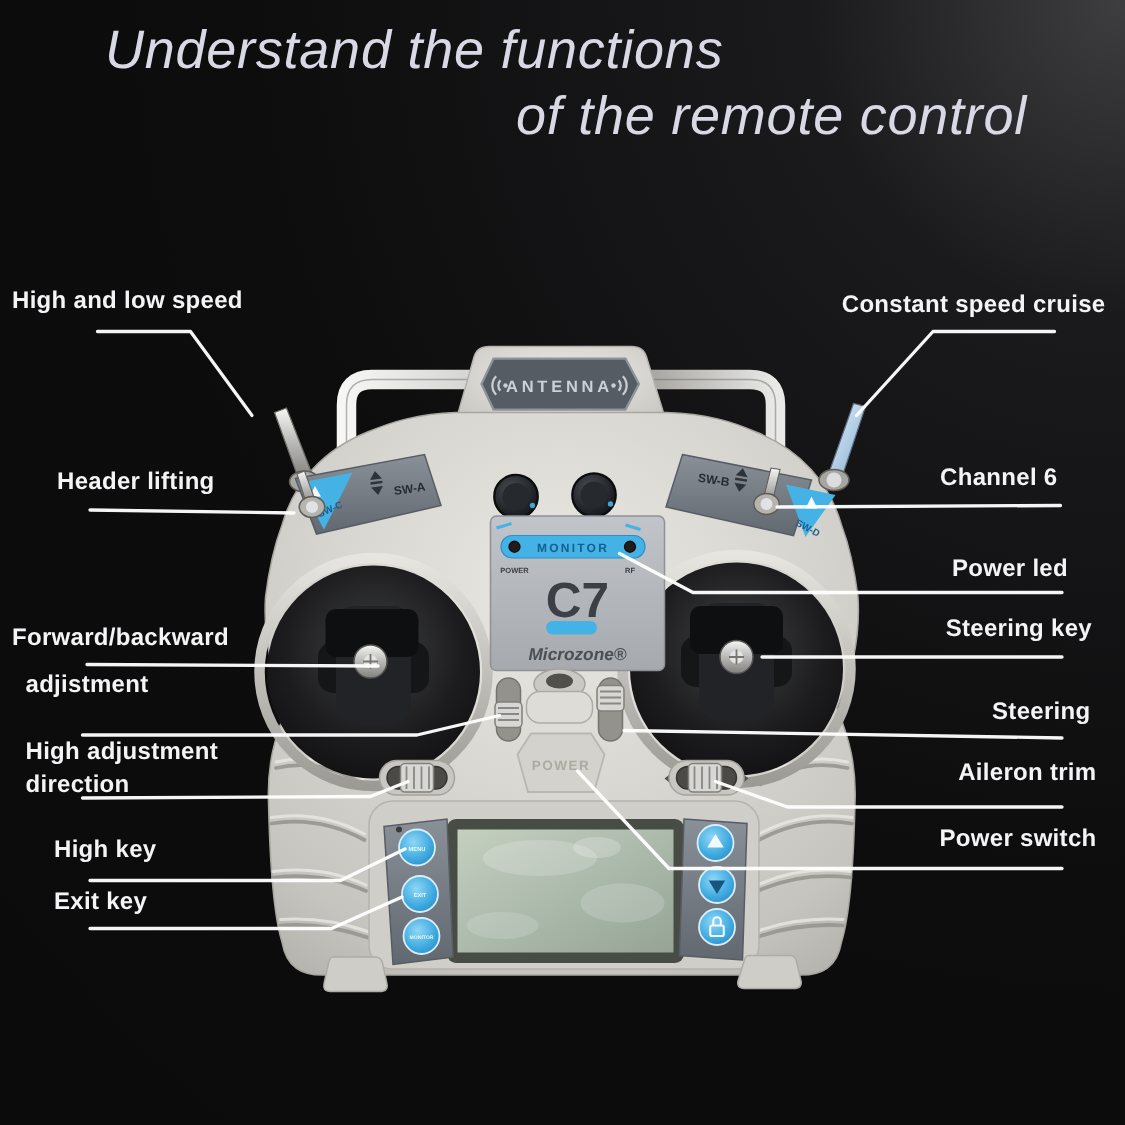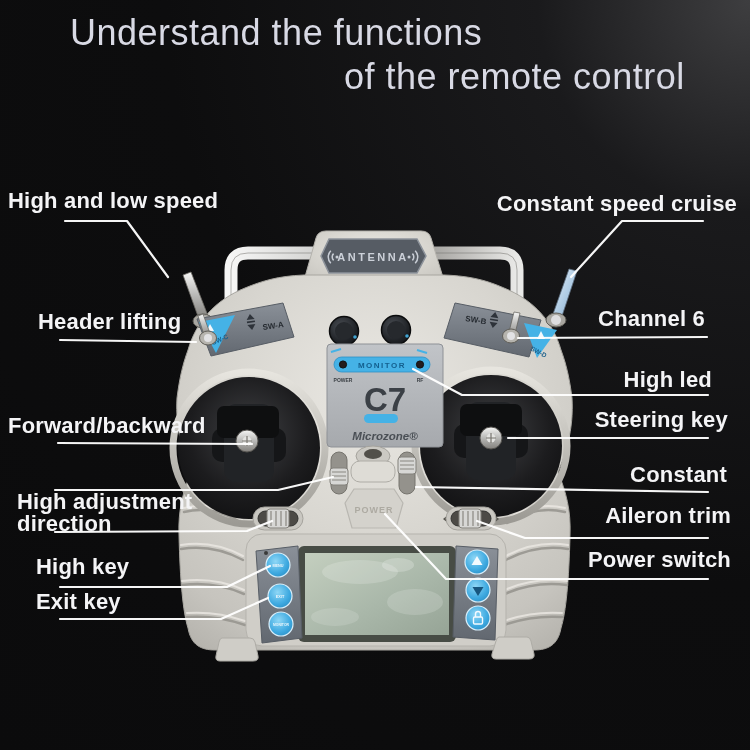--- a/index.html
+++ b/index.html
@@ -3,24 +3,24 @@
 <meta charset="utf-8">
 <style>
   html,body{margin:0;padding:0;background:#000;}
   .canvas{
     position:relative;width:750px;height:750px;overflow:hidden;
     background:radial-gradient(circle at 100% 0%, #3e3e40 0%, #1a1a1c 20%, #0d0d0e 55%, #0b0b0c 100%);
     font-family:"Liberation Sans",sans-serif;
   }
   .title-line{
     position:absolute;color:#d8d9e4;font-size:36px;font-weight:400;
-    letter-spacing:0.5px;white-space:nowrap;
+    letter-spacing:0.5px;white-space:nowrap;font-style:italic;
   }
   .label{
-    position:absolute;color:#f4f4f6;font-size:22px;font-weight:700;
+    position:absolute;color:#f4f4f6;font-size:16px;font-weight:700;
     line-height:22px;white-space:nowrap;letter-spacing:0.2px;
   }
   .label.right{text-align:center;}
   svg{position:absolute;left:0;top:0;}
   svg text{font-family:"Liberation Sans",sans-serif;}
 </style>
 </head>
 <body>
 
 <div class="canvas">
@@ -339,29 +339,30 @@
       <polyline points="708,492 416,487"></polyline>
       <polyline points="708,538 525,538 477,521"></polyline>
       <polyline points="708,579 446,579 385,514"></polyline>
     </g>
   </svg>
 
   <div class="label" style="left:8px;top:190px"><span>High and low speed</span></div>
   <div class="label" style="left:8px;top:415px"><span>Forward/backward</span></div>
   <div class="label" style="left:38px;top:311px"><span>Header lifting</span></div>
   <div class="label" style="left:17px;top:446px">
+    <span style="display:block">adjistment</span>
   </div>
   <div class="label" style="left:17px;top:491px">
     <span style="display:block">High adjustment</span>
     <span style="display:block">direction</span>
   </div>
   <div class="label" style="left:36px;top:556px"><span>High key</span></div>
   <div class="label" style="left:36px;top:591px"><span>Exit key</span></div>
 
   <div class="label right" style="right:13px;top:193px"><span>Constant speed cruise</span></div>
   <div class="label right" style="right:45px;top:308px"><span>Channel 6</span></div>
-  <div class="label right" style="right:38px;top:369px"><span>High led</span></div>
+  <div class="label right" style="right:38px;top:369px"><span>Power led</span></div>
   <div class="label right" style="right:22px;top:409px"><span>Steering key</span></div>
-  <div class="label right" style="right:23px;top:464px"><span>Constant</span></div>
+  <div class="label right" style="right:23px;top:464px"><span>Steering</span></div>
   <div class="label right" style="right:19px;top:505px"><span>Aileron trim</span></div>
   <div class="label right" style="right:19px;top:549px"><span>Power switch</span></div>
 
 </div>
 
 </body></html>

